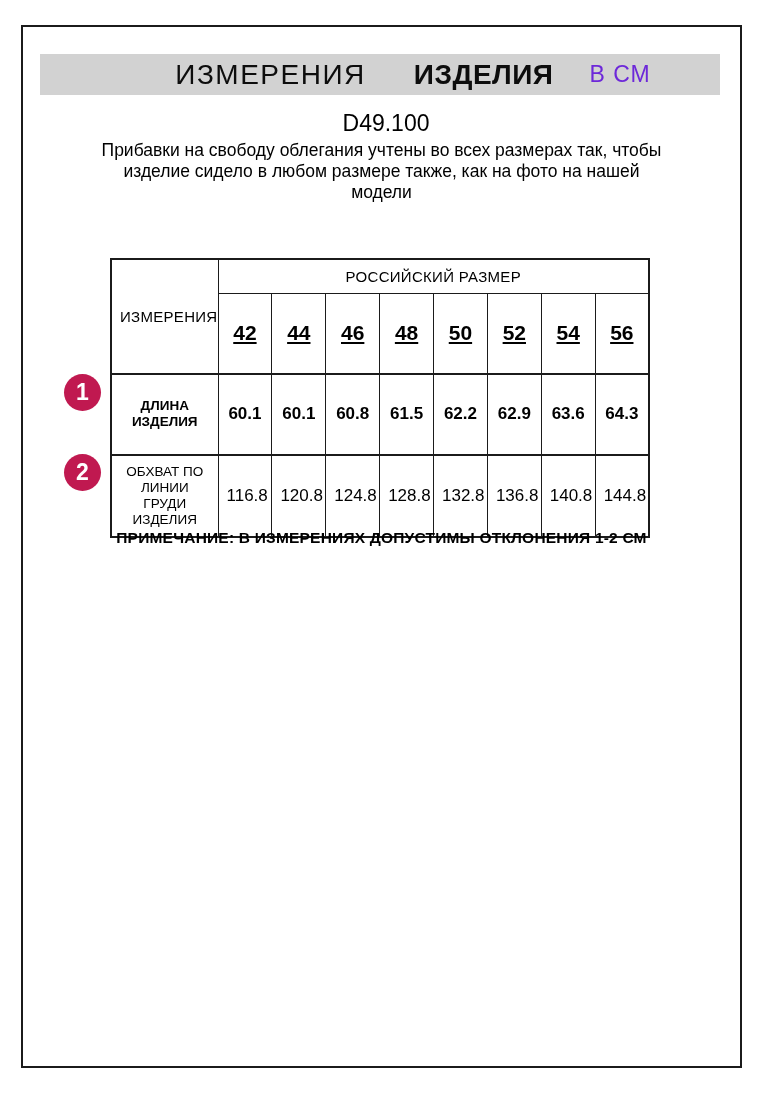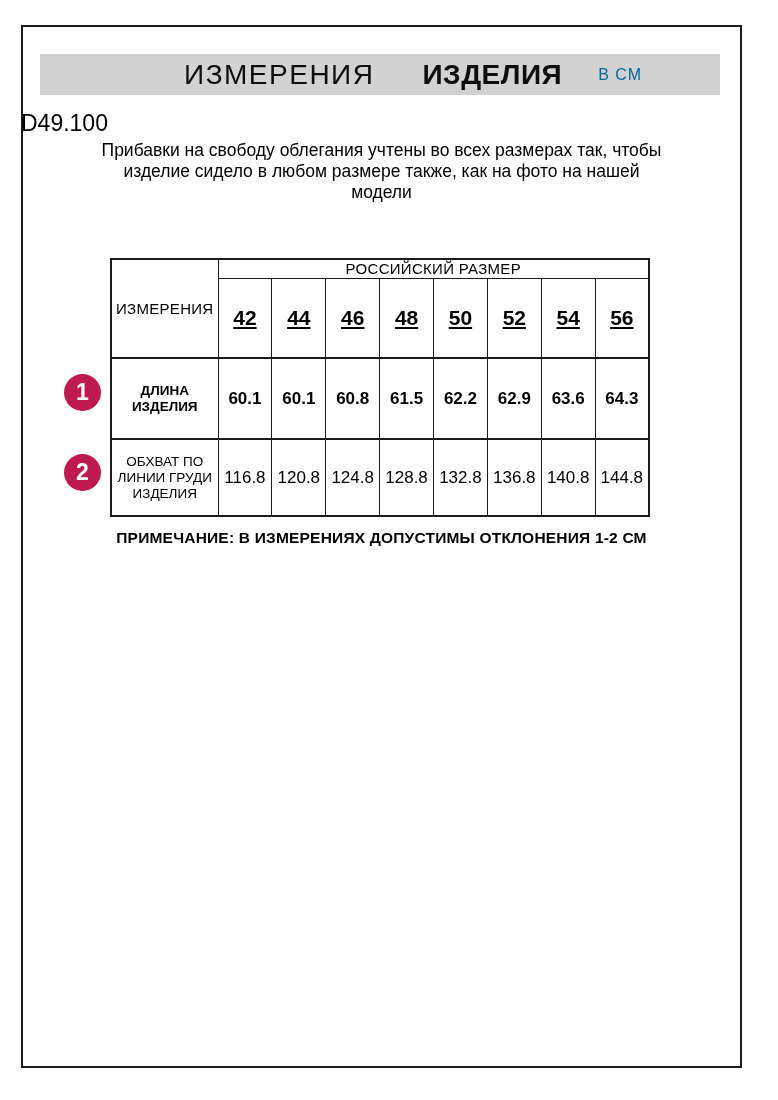--- a/index.html
+++ b/index.html
@@ -35,29 +35,30 @@
     color: #0d0d0d;
   }
   .title-part2 {
     font-size: 28px;
     font-weight: bold;
     letter-spacing: 0.5px;
     margin-left: 48px;
     color: #0d0d0d;
   }
   .title-unit {
-    font-size: 16px;
+    font-size: 23px;
     margin-left: 36px;
     letter-spacing: 1px;
-    color: #0369a1;
+    color: #6d28d9;
   }
   .model-code {
     position: absolute;
     left: 21px; top: 110px;
     width: 730px;
+    text-align: center;
     font-size: 23px;
   }
   .description {
     position: absolute;
     left: 21px; top: 140px;
     width: 721px;
     text-align: center;
     font-size: 17.5px;
     line-height: 21px;
   }
@@ -66,21 +67,21 @@
     left: 110px; top: 258px;
     width: 540px;
     border-collapse: collapse;
     table-layout: fixed;
     border: 2px solid #1b1b1b;
   }
   table.size-table td {
     border: 1px solid #1b1b1b;
     text-align: center;
     vertical-align: middle;
-    padding: 0;
+    padding: 8px;
   }
   tr.row-group td { height: 19px; }
   tr.row-sizes td { height: 80px; }
   tr.row-data1 td { height: 81px; font-weight: bold; }
   tr.row-data2 td { height: 77px; }
   td.corner-cell { font-size: 15px; letter-spacing: 0.3px; }
   td.group-cell  { font-size: 15px; letter-spacing: 0.3px; }
   td.size-cell   { font-size: 21px; font-weight: bold; text-decoration: underline; }
   td.label-cell  { font-size: 13.5px; line-height: 16px; }
   td.value-cell  { font-size: 17px; }

